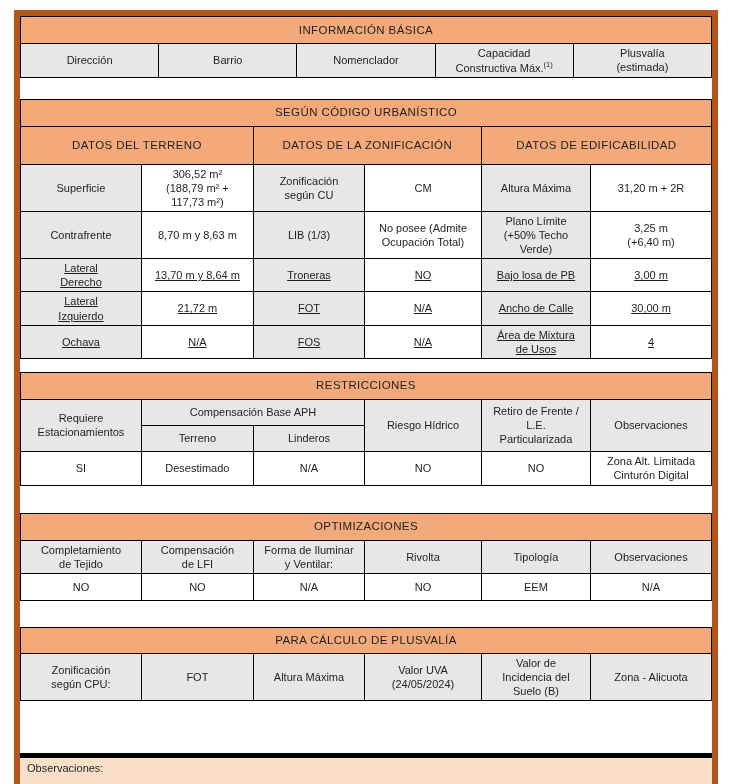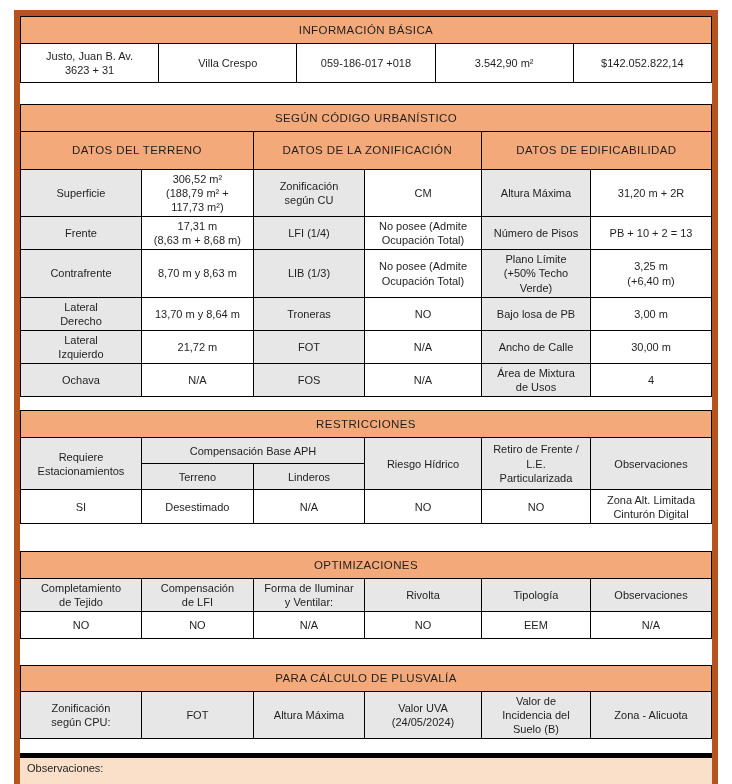--- a/index.html
+++ b/index.html
@@ -26,47 +26,48 @@
   .gap{width:100%;}
   .g1{height:21px;} .g2{height:13px;} .g3{height:27px;} .g4{height:26px;}
   .g5{flex:1;min-height:10px;}
   .obs{
     border-top:5px solid #000000;background:#fadfc9;
     font-size:11px;text-align:left;padding:4px 7px 10px 7px;
   }
   
   .rh27{height:27px;margin-left:32px;} .rh30{height:30px;} .rh39{height:39px;}
   .rh28{height:38px;padding-left:34px;} .rh43{height:43px;} .rh32{height:32px;}
-  .rh40{height:40px;} .rh29{height:29px;} .rh26{height:26px;}
+  .rh40{height:40px;} .rh29{height:29px;text-decoration:underline;} .rh26{height:26px;}
   .rh34{height:34px;} .rh36{height:36px;}
 </style>
 </head>
 <body>
 
 <div class="doc">
 
   <table>
     <colgroup>
         <col style="width:20%">
         <col style="width:20%">
         <col style="width:20%">
         <col style="width:20%">
         <col style="width:20%">
       </colgroup>
     <tbody>
         <tr class="band rh27">
       <td colspan="5">INFORMACIÓN BÁSICA</td>
     </tr>
-    <tr class="rh39">
-      <td class="val">Justo, Juan B. Av.
-3623 + 31</td>
-      <td class="val">Villa Crespo</td>
-      <td class="val">059-186-017 +018</td>
-      <td class="val">3.542,90 m²</td>
-      <td class="val">$142.052.822,14</td>
+    <tr class="hdr rh30">
+      <td>Dirección</td>
+      <td>Barrio</td>
+      <td>Nomenclador</td>
+      <td><span>Capacidad
+Constructiva Máx.</span><sup>(1)</sup></td>
+      <td>Plusvalía
+(estimada)</td>
     </tr>
   </tbody>
     </table>
 
   <div class="gap g1"></div>
 
   <table>
     <colgroup>
         <col style="width:17.5%">
         <col style="width:16.2%">
@@ -87,30 +88,20 @@
     <tr class="rh43">
       <td class="lbl">Superficie</td>
       <td class="val">306,52 m²
 (188,79 m² +
 117,73 m²)</td>
       <td class="lbl">Zonificación
 según CU</td>
       <td class="val">CM</td>
       <td class="lbl">Altura Máxima</td>
       <td class="val">31,20 m + 2R</td>
-    </tr>
-    <tr class="rh32">
-      <td class="lbl">Frente</td>
-      <td class="val">17,31 m
-(8,63 m + 8,68 m)</td>
-      <td class="lbl">LFI (1/4)</td>
-      <td class="val">No posee (Admite
-Ocupación Total)</td>
-      <td class="lbl">Número de Pisos</td>
-      <td class="val">PB + 10 + 2 = 13</td>
     </tr>
     <tr class="rh40">
       <td class="lbl">Contrafrente</td>
       <td class="val">8,70 m y 8,63 m</td>
       <td class="lbl">LIB (1/3)</td>
       <td class="val">No posee (Admite
 Ocupación Total)</td>
       <td class="lbl">Plano Límite
 (+50% Techo
 Verde)</td>

